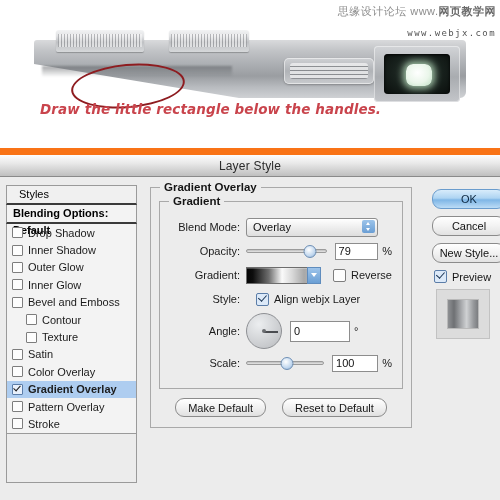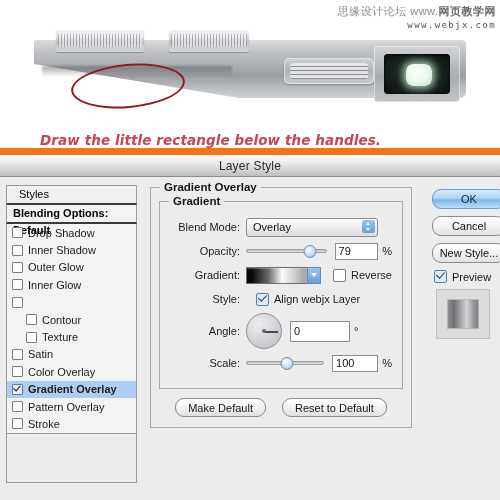--- a/index.html
+++ b/index.html
@@ -10,21 +10,21 @@
     -webkit-font-smoothing:antialiased;
   }
   #root{position:relative;width:500px;height:500px;}
 
   
   #photo-area{position:absolute;left:0;top:0;width:500px;height:148px;background:#fff;overflow:hidden;}
 
   .watermark{position:absolute;right:4px;top:6px;text-align:right;line-height:1.05;}
   .wm-line1{font-size:11px;color:#8d8d8d;letter-spacing:.5px;white-space:nowrap;}
   .wm-line1 b{color:#6a6a6a;font-weight:bold;}
-  .wm-line2{font-size:9px;color:#555;letter-spacing:1.4px;font-family:"DejaVu Sans Mono","Liberation Mono",monospace;margin-top:3px;}
+  .wm-line2{font-size:9px;color:#555;letter-spacing:1.4px;font-family:"DejaVu Sans Mono","Liberation Mono",monospace;margin-top:11px;}
 
   
   #camera{position:absolute;left:34px;top:30px;width:432px;height:78px;}
   .cam-main{
     position:absolute;left:0;top:10px;width:432px;height:58px;
     background:linear-gradient(180deg,#d9dadc 0%,#c2c4c7 18%,#a8abaf 46%,#9a9da1 62%,#b9bcc0 82%,#cfd1d4 100%);
     border-radius:3px 4px 6px 4px;
   }
   .cam-taper{
     position:absolute;left:0;top:34px;width:205px;height:34px;
@@ -72,21 +72,21 @@
     position:absolute;left:22px;top:10px;width:26px;height:22px;border-radius:7px;
     background:radial-gradient(ellipse at 45% 40%,#ffffff 0%,#eaf6ea 55%,#bfe0c4 100%);
     box-shadow:0 0 7px 3px rgba(200,240,205,.75);
   }
   #red-ellipse{
     position:absolute;left:37px;top:34px;width:110px;height:40px;
     border:2px solid #8e1c20;border-radius:50%;
     transform:rotate(-5deg);
   }
   #photo-caption{
-    position:absolute;left:40px;top:132px;
+    position:absolute;left:40px;top:101px;
     font-family:"DejaVu Sans","Liberation Sans",sans-serif;
     font-style:italic;font-weight:bold;font-size:13.5px;color:#c9444c;
     letter-spacing:.1px;white-space:nowrap;
   }
 
   
   #dialog{position:absolute;left:0;top:148px;width:500px;height:352px;background:#ececec;
           border-top:7px solid #f97316;}
   #titlebar{
     position:relative;height:21px;
@@ -289,20 +289,21 @@
           <div class="eff">
               <span class="cb"></span>
               <span>Outer Glow</span>
             </div>
           <div class="eff">
               <span class="cb"></span>
               <span>Inner Glow</span>
             </div>
           <div class="eff">
               <span class="cb"></span>
+              <span>Bevel and Emboss</span>
             </div>
           <div class="eff indent">
               <span class="cb"></span>
               <span>Contour</span>
             </div>
           <div class="eff indent">
               <span class="cb"></span>
               <span>Texture</span>
             </div>
           <div class="eff">

